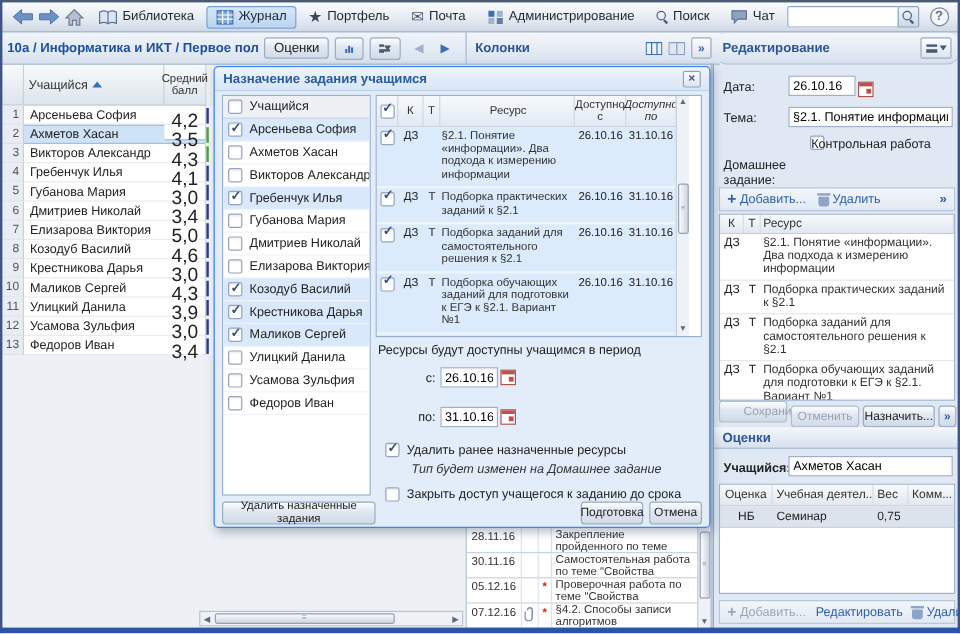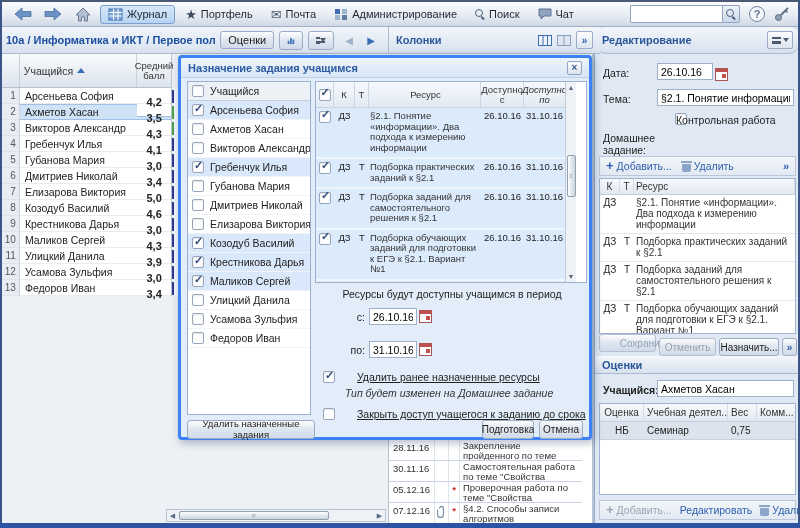--- a/index.html
+++ b/index.html
@@ -50,29 +50,29 @@
   .sthead{display:flex;height:34px;background:linear-gradient(#f8fafc,#dde4ed);border-bottom:1px solid #b6c1d0;}
   .sthead .c0{width:20px;border-right:1px solid #c8d0dc;}
   .sthead .c1{width:118px;border-right:1px solid #c8d0dc;display:flex;align-items:center;padding-left:4px;gap:4px;color:#333;font-size:10.5px;}
   .sthead .c2{width:34px;display:flex;align-items:center;justify-content:center;text-align:center;
               font-size:9.5px;color:#333;line-height:10px;}
   .sortup{width:0;height:0;border-left:4px solid transparent;border-right:4px solid transparent;border-bottom:5px solid #3a6db8;}
   .strow{display:flex;height:16px;font-size:10.5px;align-items:stretch;}
   .strow .n{width:20px;background:#e9edf3;border-right:1px solid #c8d0dc;border-bottom:1px solid #dfe3e9;
             color:#555;font-size:10px;display:flex;align-items:center;justify-content:flex-end;padding-right:3px;}
   .strow .nm{width:118px;border-bottom:1px solid #e8ebef;display:flex;align-items:center;padding-left:5px;white-space:nowrap;overflow:hidden;}
-  .strow .av{width:34px;border-bottom:1px solid #e8ebef;display:flex;align-items:center;justify-content:center;font-weight:bold;font-size:11px;margin-top:12px;}
+  .strow .av{width:34px;border-bottom:1px solid #e8ebef;display:flex;align-items:center;justify-content:center;font-weight:normal;font-size:16px;margin-top:12px;}
   .strow.sel .nm,.strow.sel .av{background:#cfe2f6;border-top:1px solid #9fc0e4;border-bottom:1px solid #9fc0e4;}
   .sliver{left:172px;top:88px;width:6px;height:208px;z-index:2;background:#f4f6f9;}
   .mark{height:16px;display:flex;align-items:center;}
   .mark i{display:block;width:2px;height:13px;background:#2b3990;}
   .mark.green i{background:#4ba043;}
 
   
-  .journal{left:388px;top:440px;width:204px;height:84px;background:#fff;z-index:2;border-left:1px solid #b6c1d0;display:flex;flex-direction:column;}
+  .journal{left:388px;top:440px;width:204px;height:84px;background:#fff;z-index:2;border-left:1px solid #b6c1d0;display:flex;}
   .jrows{width:193px;}
   .jrow{display:flex;height:21px;border-bottom:1px solid #c8d4e2;font-size:9.5px;overflow:hidden;}
   .jrow .jd{width:46px;padding:2px 0 0 4px;border-right:1px solid #dde4ee;color:#333;}
   .jrow .jc{width:14px;border-right:1px solid #dde4ee;display:flex;justify-content:center;padding-top:2px;}
   .jrow .js{width:11px;border-right:1px solid #dde4ee;color:#cc2222;font-weight:bold;text-align:center;padding-top:2px;}
   .jrow .jt{flex:1;padding:1px 3px;line-height:10px;color:#333;}
   .hidden-ic{visibility:hidden;}
   .hidden-ic.on{visibility:visible;}
 
   
@@ -121,21 +121,21 @@
        font:10px "Liberation Sans",sans-serif;color:#222;display:flex;align-items:center;justify-content:center;}
   .btn.dis{color:#98a3b3;border-color:#b3bfd0;}
   .gphead{position:absolute;left:0;top:329px;width:205px;height:18px;}
   .gpbody{position:absolute;left:0;top:347px;width:205px;height:150px;}
   .gth{display:flex;background:linear-gradient(#f8fafc,#e2e8f1);border-bottom:1px solid #c3cfde;font-size:10px;color:#333;}
   .gth div{padding:3px 3px;border-right:1px solid #d4dce6;white-space:nowrap;overflow:hidden;}
   .gtr{display:flex;font-size:10px;background:#dce3ec;border-bottom:1px solid #c9d2dd;}
   .gtr div{padding:3px 3px;white-space:nowrap;overflow:hidden;}
 
   
-  .dialog{left:178px;top:55px;width:414px;height:385px;background:#e2edf9;border:3px solid #3b82f6;border-radius:4px;
+  .dialog{left:178px;top:55px;width:414px;height:385px;background:#e2edf9;border:1px solid #3b82f6;border-radius:4px;
           z-index:40;box-shadow:2px 3px 8px rgba(40,60,100,.35);}
   .dtitle{position:absolute;left:0;top:0;width:100%;height:20px;display:flex;align-items:center;padding:0 7px;
           color:#2b5aa0;font-weight:bold;font-size:11px;background:linear-gradient(#eef4fc,#d8e6f6);
           border-bottom:1px solid #bcd0e8;border-radius:4px 4px 0 0;}
   .dclose{margin-left:auto;width:15px;height:14px;background:linear-gradient(#fdfdfe,#dde4ee);border:1px solid #8fa3c0;
           border-radius:2px;color:#3a5a8c;font-weight:bold;font-size:10px;line-height:11px;text-align:center;}
   .dlist{position:absolute;left:6px;top:23px;width:124px;height:334px;background:#fff;border:1px solid #9ab0cf;overflow:hidden;}
   .dlh{display:flex;align-items:center;gap:6px;height:19px;background:#edf1f6;border-bottom:1px solid #c5cfdb;padding:0 4px;font-size:10.5px;}
   .dlr{display:flex;align-items:center;gap:6px;height:19px;padding:0 4px;font-size:10.5px;border-bottom:1px solid #f0f3f7;white-space:nowrap;overflow:hidden;}
   .dlr.checked{background:#d9e9fb;}
@@ -146,21 +146,21 @@
   .drhead>div{border-right:1px solid #cdd7e2;display:flex;align-items:center;justify-content:center;text-align:center;}
   .drrow{display:flex;background:#dcebfc;border-bottom:2px solid #eef5fd;font-size:9.5px;line-height:10.5px;}
   .drrow>div{padding-top:3px;}
   .w-cb{width:18px;display:flex;justify-content:center;flex:none;}
   .w-k{width:21px;text-align:center;flex:none;}
   .w-t{width:14px;text-align:center;flex:none;}
   .w-r{flex:1;padding:3px 3px 4px 1px;color:#333;}
   .w-f{width:43px;text-align:center;flex:none;}
   .w-o{width:41px;text-align:center;flex:none;}
   .dperiod{position:absolute;left:134px;top:228px;width:272px;height:130px;font-size:10.5px;}
-  .opt{display:flex;align-items:flex-start;gap:22px;margin:0 0 9px 8px;text-decoration:underline;}
+  .opt{display:flex;align-items:flex-start;gap:6px;margin:0 0 9px 8px;}
   .opt-note{font-style:italic;margin:-5px 0 9px 30px;color:#333;}
   .opt-note:empty{display:none;}
   .dfooter{position:absolute;left:0;top:360px;width:100%;height:22px;display:flex;align-items:center;padding:0 6px;}
 
   .mag{display:inline-block;width:10px;height:10px;position:relative;}
   .mag::before{content:"";position:absolute;left:0;top:0;width:6px;height:6px;border:1.5px solid #4d617d;border-radius:50%;}
   .mag::after{content:"";position:absolute;left:7px;top:7px;width:4px;height:1.6px;background:#4d617d;transform:rotate(45deg);transform-origin:0 0;}
   .trash{display:inline-block;width:9px;height:11px;position:relative;}
   .trash::before{content:"";position:absolute;left:0;top:3px;width:9px;height:8px;background:#8aa5c8;border-radius:1px 1px 2px 2px;}
   .trash::after{content:"";position:absolute;left:-1px;top:0;width:11px;height:2px;background:#8aa5c8;}
@@ -178,20 +178,27 @@
     </div>
     <div class="navbtn">
       <svg width="18" height="14" viewBox="0 0 18 14">
           <polygon points="1,4.5 10,4.5 10,1 17,7 10,13 10,9.5 1,9.5" fill="#6b92c7" stroke="#4a6f9f" stroke-width="0.8"></polygon>
         </svg>
     </div>
     <div class="navbtn">
       <svg width="16" height="15" viewBox="0 0 16 15">
           <polygon points="8,1 15,8 12.5,8 12.5,14 9.5,14 9.5,10 6.5,10 6.5,14 3.5,14 3.5,8 1,8" fill="#b3c0d2" stroke="#6a7a90"></polygon>
         </svg>
+    </div>
+    <div class="tb-item">
+      <svg width="16" height="13" viewBox="0 0 16 13">
+          <path d="M1 2 C4 .5 6.5 1 8 2.2 C9.5 1 12 .5 15 2 V11.5 C12 10.3 9.5 10.7 8 11.8 C6.5 10.7 4 10.3 1 11.5 Z" fill="#dbe6f2" stroke="#5b7293"></path>
+          <line x1="8" y1="2.2" x2="8" y2="11.8" stroke="#5b7293"></line>
+        </svg>
+      <span>Библиотека</span>
     </div>
     <div class="tb-item active">
       <svg width="15" height="13" viewBox="0 0 15 13">
           <rect x="1" y="1" width="13" height="11" fill="#7fa8d9" stroke="#3c6eb0"></rect>
           <line x1="1" y1="4.5" x2="14" y2="4.5" stroke="#fff"></line>
           <line x1="1" y1="8" x2="14" y2="8" stroke="#fff"></line>
           <line x1="5.5" y1="1" x2="5.5" y2="12" stroke="#fff"></line>
           <line x1="10" y1="1" x2="10" y2="12" stroke="#fff"></line>
         </svg>
       <span>Журнал</span>
@@ -749,21 +756,21 @@
           </div>
       </div>
       <div class="vsb" style="height:200px;">
         <div class="sb-ar">▲</div>
         <div class="vthumb" style="height:42px;margin-top:62px;">≡</div>
         <div class="sb-ar" style="margin-top:auto;">▼</div>
       </div>
     </div>
 
     <div class="dperiod">
-      <div style="margin:2px 0 8px 2px;text-align:center;">Ресурсы будут доступны учащимся в период</div>
+      <div style="margin:2px 0 8px 2px;">Ресурсы будут доступны учащимся в период</div>
       <div style="display:flex;align-items:center;margin:0 0 5px 0;">
         <span style="width:50px;text-align:right;margin-right:4px;">с:</span>
         <input class="tf" style="width: 48px;" value="26.10.16">
         <span class="calic" style="margin-left:2px;"></span>
       </div>
       <div style="display:flex;align-items:center;margin:16px 0 13px 0;">
         <span style="width:50px;text-align:right;margin-right:4px;">по:</span>
         <input class="tf" style="width: 48px;" value="31.10.16">
         <span class="calic" style="margin-left:2px;"></span>
       </div>

